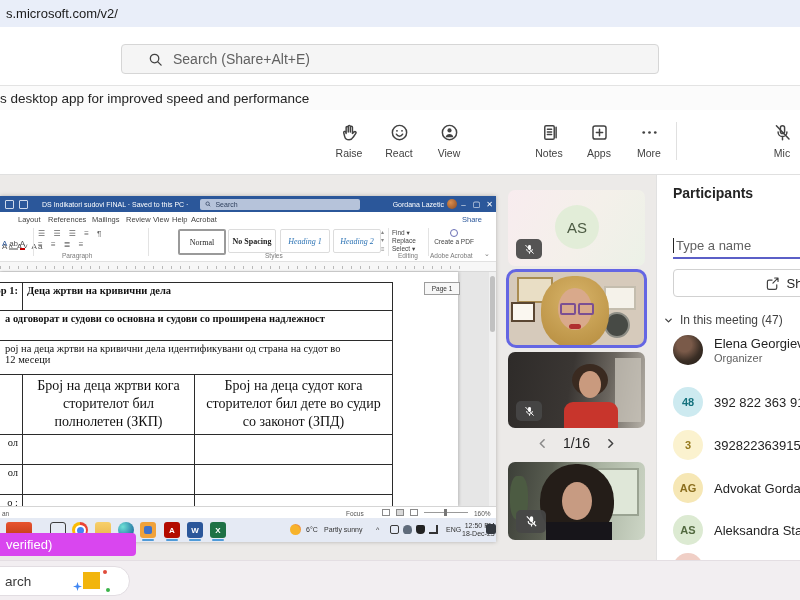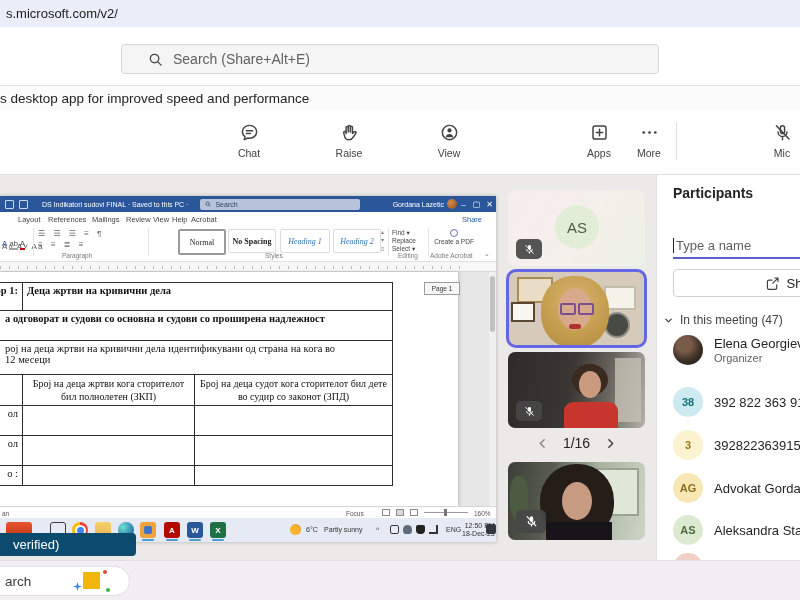--- a/index.html
+++ b/index.html
@@ -61,41 +61,41 @@
     background:repeating-linear-gradient(90deg,#b9b9b9 0 1px,transparent 1px 9px)}
   #w-canvas{position:absolute;left:0;top:76px;width:496px;height:234px;background:#e6e6e6}
   #w-page{position:absolute;left:0;top:0;width:458px;height:234px;background:#fff;box-shadow:1px 0 3px rgba(0,0,0,.2)}
   #page-badge{position:absolute;left:424px;top:10px;width:36px;height:13px;background:#f7f7f7;border:1px solid #9d9d9d;
               font-size:6.5px;color:#333;display:flex;align-items:center;justify-content:center;box-sizing:border-box}
   .doc-table{position:absolute;left:-42px;top:10px;border-collapse:collapse;table-layout:fixed;width:434px;
              font-family:"Liberation Serif",serif;font-size:10.5px;color:#111}
   .doc-table td{border:1px solid #2b2b2b;padding:2px 4px;vertical-align:top;overflow:hidden}
   .doc-table .b{font-weight:bold}
   .doc-table .right{text-align:right}
-  .doc-table .ctr{text-align:center;font-size:10px;line-height:1.3;vertical-align:middle}
+  .doc-table .ctr{text-align:center;font-size:14px;line-height:1.3;vertical-align:middle}
   .doc-table .pl46{padding-left:46px}
   .nw{white-space:nowrap}
   #w-scroll{position:absolute;right:0;top:76px;width:7px;height:234px;background:#f0f0f0}
   #w-scroll .thumb{position:absolute;left:1px;top:4px;width:5px;height:56px;background:#c1c1c1;border-radius:3px}
   #w-status{position:absolute;left:0;top:310px;width:496px;height:12px;background:#fff;border-top:1px solid #d5d5d5;
             box-sizing:border-box;font-size:6.5px;color:#555}
   .zoom-line{position:absolute;left:424px;top:5px;width:44px;height:1px;background:#9a9a9a}
   .zoom-knob{position:absolute;left:444px;top:2px;width:3px;height:7px;background:#777}
   .view-sq{position:absolute;top:2px;width:8px;height:7px;border:1px solid #8a8a8a;box-sizing:border-box}
 
   
   #inner-bar{position:absolute;left:0;top:322px;width:496px;height:24px;background:#e5eaf4;font-size:7px;color:#333}
   .it-ic{position:absolute;top:4px;width:16px;height:16px;border-radius:3px;display:flex;align-items:center;justify-content:center;
          color:#fff;font-size:8px;font-weight:bold}
   .it-ul{position:absolute;top:21px;width:12px;height:2px;background:#4f9bd8;border-radius:1px}
   .tray-g{position:absolute;top:7px;width:9px;height:9px}
 
   
-  #tooltip{left:0;top:533px;width:136px;height:23px;background:#0c4a6e;color:#fff;font-size:13px;
-           display:flex;align-items:center;padding-left:13px;box-sizing:border-box;border-radius:0 4px 4px 0;z-index:30}
+  #tooltip{left:0;top:533px;width:136px;height:23px;background:#d946ef;color:#fff;font-size:13px;
+           display:flex;align-items:center;padding-left:6px;box-sizing:border-box;border-radius:0 4px 4px 0;z-index:30}
 
   
   .vtile{position:absolute;border-radius:7px;overflow:hidden}
   .micbadge{position:absolute;left:8px;bottom:7px;width:26px;height:20px;background:rgba(70,70,70,.92);
             border-radius:5px;display:flex;align-items:center;justify-content:center}
   #tile1{left:508px;top:190px;width:137px;height:76px;background:linear-gradient(120deg,#f8ecef 0%,#f4f0ea 55%,#ecf1e7 100%)}
   #tile1 .as{position:absolute;left:47px;top:15px;width:44px;height:44px;border-radius:50%;background:#e2edd8;
              display:flex;align-items:center;justify-content:center;font-size:15px;color:#4c5b43}
   #tile2{left:506px;top:269px;width:135px;height:73px;border:3px solid #6466e3;border-radius:10px;background:#d6cabb;overflow:hidden}
   #tile3{left:508px;top:352px;width:137px;height:76px;background:linear-gradient(100deg,#2e2b29 0%,#3a3633 45%,#6b665f 72%,#b7b2a9 100%)}
@@ -147,46 +147,57 @@
       </svg>
     <span>Search (Share+Alt+E)</span>
   </div>
 </div>
 
 <div id="banner" class="abs">
   <span>s desktop app for improved speed and performance</span>
 </div>
 
 <div id="toolbar" class="abs">
-  <div class="tb-item" style="left:221px">
-    <div class="tb-ic">
-        <svg class="ico" width="21" height="21" viewBox="0 0 20 20">
-          <path d="M10 3.2c-3.8 0-6.8 2.7-6.8 6.1 0 1.9.95 3.6 2.5 4.7l-.7 2.8 3.1-1.5c.6.1 1.2.2 1.9.2 3.8 0 6.8-2.7 6.8-6.1S13.8 3.2 10 3.2z"></path>
-          <path d="M7 8.4h6M7 10.9h3.8"></path>
-        </svg>
-      </div>
-    <span class="lab">Chat</span>
-  </div>
   <div class="tb-item" style="left:321px">
     <div class="tb-ic">
         <svg class="ico" width="21" height="21" viewBox="0 0 20 20">
           <path d="M6.8 10.5V5.2a1 1 0 0 1 2 0V9.5M8.8 9.5V4.2a1 1 0 0 1 2 0v5.3M10.8 9.5V5a1 1 0 0 1 2 0v6M12.8 11l1.6-1.6a1.1 1.1 0 0 1 1.6 1.5l-2.5 3.6c-.9 1.6-2 2.5-3.9 2.5-2.4 0-3.8-1.3-4.3-3.6l-.8-3.2a1 1 0 0 1 1.9-.6l.4 1.4"></path>
         </svg>
       </div>
     <span class="lab">Raise</span>
+  </div>
+  <div class="tb-item" style="left:371px">
+    <div class="tb-ic">
+        <svg class="ico" width="21" height="21" viewBox="0 0 20 20">
+          <circle cx="10" cy="10" r="6.8"></circle>
+          <circle cx="7.6" cy="8.4" r="0.9" fill="#424242" stroke="none"></circle>
+          <circle cx="12.4" cy="8.4" r="0.9" fill="#424242" stroke="none"></circle>
+          <path d="M7 11.6c.7 1.2 1.8 1.9 3 1.9s2.3-.7 3-1.9"></path>
+        </svg>
+      </div>
+    <span class="lab">React</span>
   </div>
   <div class="tb-item" style="left:421px">
     <div class="tb-ic">
         <svg class="ico" width="21" height="21" viewBox="0 0 20 20">
           <circle cx="10" cy="10" r="6.8"></circle>
           <circle cx="10" cy="8" r="2" fill="#424242" stroke="none"></circle>
           <path d="M6.3 14.5c.5-2 1.9-3.1 3.7-3.1s3.2 1.1 3.7 3.1z" fill="#424242" stroke="none"></path>
         </svg>
       </div>
     <span class="lab">View</span>
+  </div>
+  <div class="tb-item" style="left:521px">
+    <div class="tb-ic">
+        <svg class="ico" width="21" height="21" viewBox="0 0 20 20">
+          <rect x="5.5" y="3.5" width="9" height="13" rx="1.2"></rect>
+          <path d="M8 7h4M8 9.5h4M8 12h4M16.3 5v10"></path>
+        </svg>
+      </div>
+    <span class="lab">Notes</span>
   </div>
   <div class="tb-item" style="left:571px">
     <div class="tb-ic">
         <svg class="ico" width="21" height="21" viewBox="0 0 20 20">
           <rect x="3.8" y="3.8" width="12.4" height="12.4" rx="2"></rect>
           <path d="M10 7v6M7 10h6"></path>
         </svg>
       </div>
     <span class="lab">Apps</span>
   </div>
@@ -295,21 +306,21 @@
         <tbody>
             <tr style="height:28px">
           <td class="b right">ор 1:</td>
           <td class="b" colspan="2">Деца жртви на кривични дела</td>
         </tr>
         <tr style="height:30px">
           <td colspan="3" class="b pl46">а одговорат и судови со основна и судови со проширена надлежност</td>
         </tr>
         <tr style="height:34px">
           <td colspan="3" class="pl46">
-            <div class="nw">рој на деца жртви на кривични дела идентификувани од страна на кога во</div>
+            <div class="nw">рој на деца жртви на кривични дела идентификувани од страна на судот во</div>
             <div>12 месеци</div>
           </td>
         </tr>
         <tr style="height:30px">
           <td></td>
           <td class="ctr">Број на деца жртви кога сторителот бил полнолетен (ЗКП)</td>
           <td class="ctr">Број на деца судот кога сторителот бил дете во судир со законот (ЗПД)</td>
         </tr>
         <tr style="height:30px">
           <td class="right">ол</td>
@@ -471,21 +482,21 @@
   </div>
 
   <div class="p-row" style="top:160px">
     <div class="p-av av-photo"></div>
     <div>
       <div class="p-name">Elena Georgievsk</div>
       <div class="p-sub">Organizer</div>
     </div>
   </div>
   <div class="p-row" style="top:212px">
-    <div class="p-av av-38">38</div>
+    <div class="p-av av-38">48</div>
     <div class="p-name">392 822 363 915</div>
   </div>
   <div class="p-row" style="top:255px">
     <div class="p-av av-3">3</div>
     <div class="p-name">39282236391584</div>
   </div>
   <div class="p-row" style="top:298px">
     <div class="p-av av-ag">AG</div>
     <div class="p-name">Advokat Gordana</div>
   </div>

